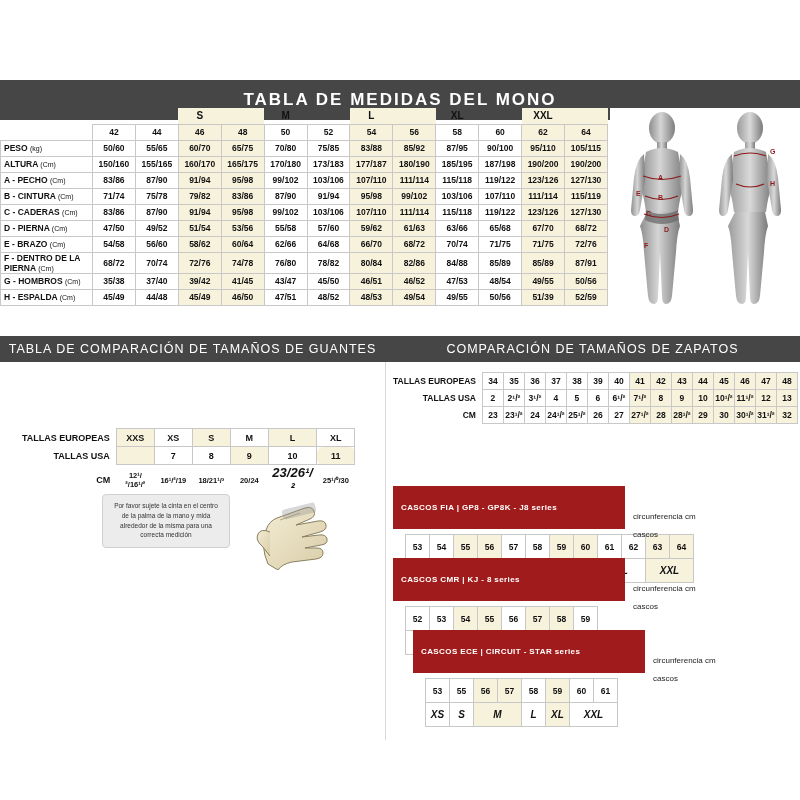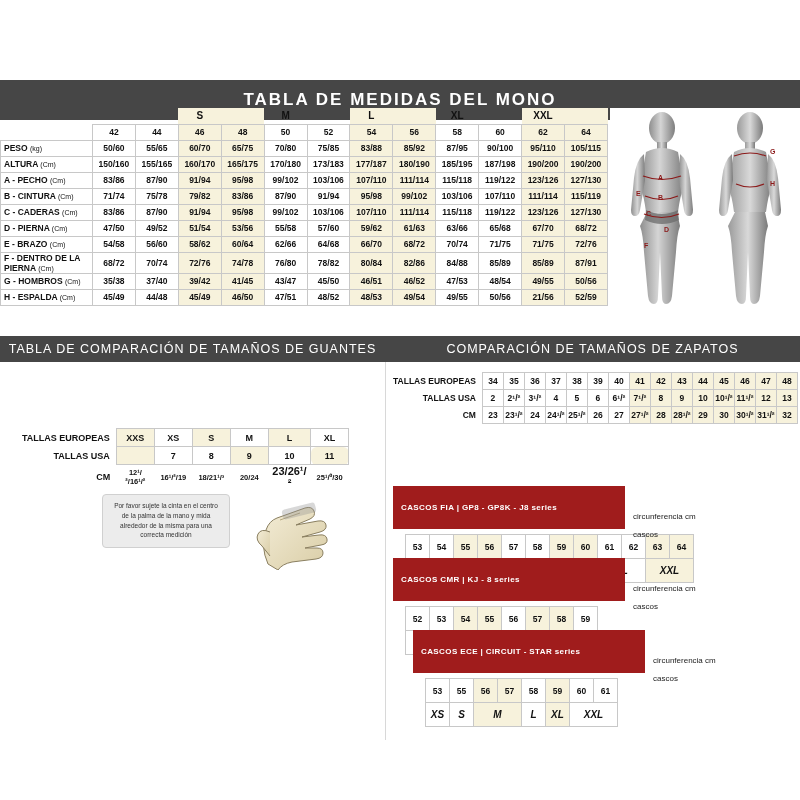--- a/index.html
+++ b/index.html
@@ -264,21 +264,21 @@
             <td class="">45/49</td>
             <td class="">44/48</td>
             <td class="hl">45/49</td>
             <td class="hl">46/50</td>
             <td class="">47/51</td>
             <td class="">48/52</td>
             <td class="hl">48/53</td>
             <td class="hl">49/54</td>
             <td class="">49/55</td>
             <td class="">50/56</td>
-            <td class="hl">21/56</td>
+            <td class="hl">51/39</td>
             <td class="hl">52/59</td>
           </tr>
         </tbody>
     </table>
 
     <div class="mannequins">
       <svg width="190" height="228" viewBox="0 0 190 228">
         <defs>
           <linearGradient id="bodyg" x1="0" y1="0" x2="1" y2="0">
             <stop offset="0%" stop-color="#8e8e8e"></stop>
@@ -354,21 +354,21 @@
               <td class="hl" style="width: 38px;">9</td>
               <td style="width: 38px;">10</td>
               <td class="hl" style="width: 38px; border-radius: 6px;">11</td>
             </tr>
             <tr>
               <td class="rlbl">CM</td>
               <td style="border: none; font-size: 7.5px; width: 38px;">12¹/²/16¹/²</td>
               <td style="border: none; font-size: 7.5px; width: 38px;">16¹/²/19</td>
               <td style="border: none; font-size: 7.5px; width: 38px;">18/21¹/³</td>
               <td style="border: none; font-size: 7.5px; width: 38px;">20/24</td>
-              <td style="border: none; font-size: 11px; width: 38px;">23/26¹/²</td>
+              <td style="border: none; font-size: 13px; width: 38px; font-style: italic;">23/26¹/²</td>
               <td style="border: none; font-size: 7.5px; width: 38px;">25¹/⁰/30</td>
             </tr>
           </tbody>
       </table>
 
       <div class="note-wrap">
         <div class="note-box">Por favor sujete la cinta en el centro de la palma de la mano y  mida alrededor de la misma para  una  correcta medición</div>
         <div class="hand-img">
           <svg width="96" height="84" viewBox="0 0 96 84">
             <defs>

